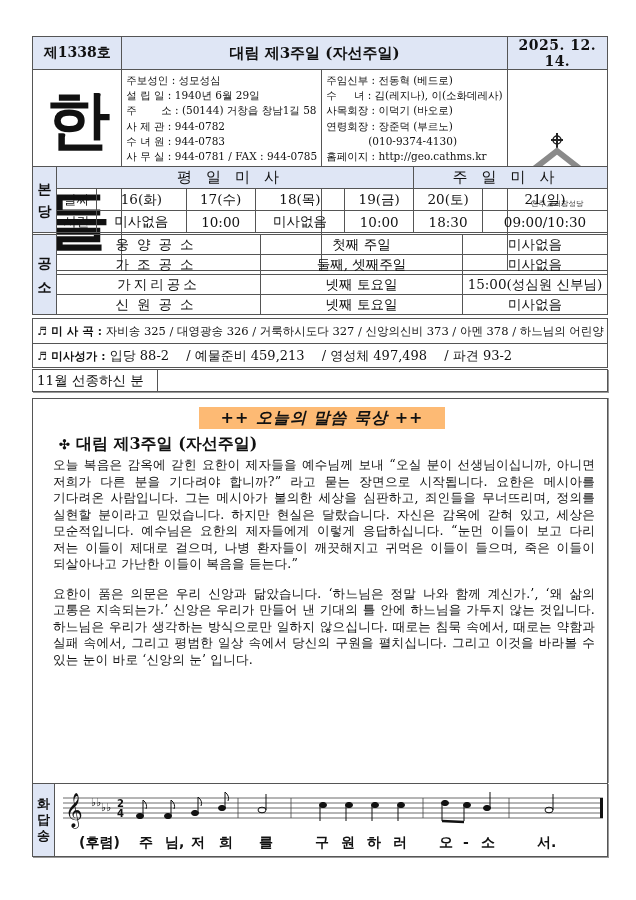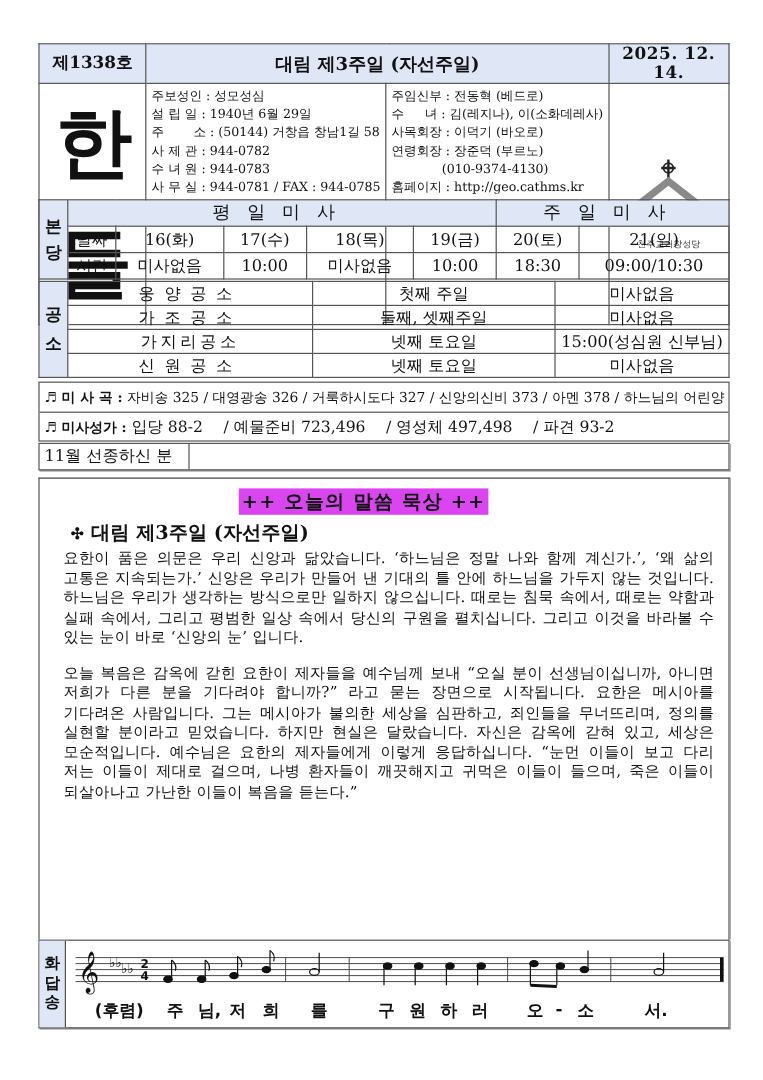--- a/index.html
+++ b/index.html
@@ -36,21 +36,21 @@
   .songs { position: absolute; left: 32px; top: 318px; width: 576px; border: 1px solid #555; }
   .songs .line { height: 24px; line-height: 24px; font-size: 11.5px; padding-left: 4px; white-space: nowrap; overflow: hidden; }
   .songs .line + .line { border-top: 1px solid #555; font-size: 13px; }
   .songs b { font-weight: bold; }
 
   .deceased { position: absolute; left: 32px; top: 369px; width: 576px; height: 23px; border: 1px solid #555; display: flex; box-shadow: 1px 1px 0 #999; }
   .deceased .l { width: 125px; border-right: 1px solid #555; font-size: 13.5px; line-height: 21px; padding-left: 4px; }
   .deceased .r { flex: 1; text-align: center; font-size: 13.5px; line-height: 21px; padding-right: 60px; }
 
   .medit { position: absolute; left: 32px; top: 398px; width: 576px; height: 385px; border: 1px solid #555; border-bottom: none; box-shadow: 1px 0 0 #999; }
-  .medit-title { position: absolute; left: 166px; top: 8px; width: 208px; height: 22px; background: #d946ef; text-align: center; font-family: "DejaVu Sans", sans-serif; font-size: 16px; line-height: 22px; font-weight: bold; letter-spacing: 1px; }
+  .medit-title { position: absolute; left: 166px; top: 8px; width: 246px; height: 22px; background: #fdba74; text-align: center; font-family: "DejaVu Sans", sans-serif; font-size: 16px; line-height: 22px; font-weight: bold; letter-spacing: 1px; font-style: italic; }
   .medit-sub { position: absolute; left: 26px; top: 35px; font-size: 16px; font-weight: bold; }
   .medit-sub .bullet { font-size: 13px; margin-right: 6px; }
   .medit-body { position: absolute; left: 20px; top: 58px; width: 542px; font-size: 12.6px; line-height: 16.5px; text-align: justify; word-break: keep-all; letter-spacing: 0.2px; }
   .medit-body p { margin-bottom: 13px; }
 
   .psalm { position: absolute; left: 32px; top: 783px; width: 576px; height: 74px; border: 1px solid #555; display: flex; box-shadow: 1px 1px 0 #999; }
   .psalm .side { width: 22px; background: #dfe6f5; border-right: 1px solid #555; font-weight: bold; font-size: 13px; text-align: center; line-height: 16px; padding-top: 12px; font-family: "DejaVu Sans", sans-serif; }
   .psalm .music { flex: 1; position: relative; }
   .lyrics { position: absolute; left: 24px; top: 50px; font-family: "DejaVu Sans", sans-serif; font-size: 14px; font-weight: bold; white-space: nowrap; }
   .lyrics span { position: absolute; top: 0; }
@@ -157,36 +157,36 @@
 </tbody>
   </table>
 
 <div class="songs">
   <div class="line">
     <b>♬ 미 사 곡 :</b>
     <span>자비송 325 / 대영광송 326 / 거룩하시도다 327 / 신앙의신비 373 / 아멘 378 / 하느님의 어린양 328</span>
   </div>
   <div class="line">
     <b style="font-size:11.5px">♬ 미사성가 :</b>
-    <span>입당 88-2　 / 예물준비 723,496　 / 영성체 497,498　 / 파견 93-2</span>
+    <span>입당 88-2　 / 예물준비 459,213　 / 영성체 497,498　 / 파견 93-2</span>
   </div>
 </div>
 
 <div class="deceased">
   <div class="l">11월 선종하신 분</div>
 </div>
 
 <div class="medit">
   <div class="medit-title">++ 오늘의 말씀 묵상 ++</div>
   <div class="medit-sub">
     <span class="bullet">✣</span><span>대림 제3주일 (자선주일)</span>
   </div>
   <div class="medit-body">
+    <p>오늘 복음은 감옥에 갇힌 요한이 제자들을 예수님께 보내 “오실 분이 선생님이십니까, 아니면 저희가 다른 분을 기다려야 합니까?” 라고 묻는 장면으로 시작됩니다. 요한은 메시아를 기다려온 사람입니다. 그는 메시아가 불의한 세상을 심판하고, 죄인들을 무너뜨리며, 정의를 실현할 분이라고 믿었습니다. 하지만 현실은 달랐습니다. 자신은 감옥에 갇혀 있고, 세상은 모순적입니다. 예수님은 요한의 제자들에게 이렇게 응답하십니다. “눈먼 이들이 보고 다리 저는 이들이 제대로 걸으며, 나병 환자들이 깨끗해지고 귀먹은 이들이 들으며, 죽은 이들이 되살아나고 가난한 이들이 복음을 듣는다.”</p>
     <p>요한이 품은 의문은 우리 신앙과 닮았습니다. ‘하느님은 정말 나와 함께 계신가.’, ‘왜 삶의 고통은 지속되는가.’ 신앙은 우리가 만들어 낸 기대의 틀 안에 하느님을 가두지 않는 것입니다. 하느님은 우리가 생각하는 방식으로만 일하지 않으십니다. 때로는 침묵 속에서, 때로는 약함과 실패 속에서, 그리고 평범한 일상 속에서 당신의 구원을 펼치십니다. 그리고 이것을 바라볼 수 있는 눈이 바로 ‘신앙의 눈’ 입니다.</p>
-    <p>오늘 복음은 감옥에 갇힌 요한이 제자들을 예수님께 보내 “오실 분이 선생님이십니까, 아니면 저희가 다른 분을 기다려야 합니까?” 라고 묻는 장면으로 시작됩니다. 요한은 메시아를 기다려온 사람입니다. 그는 메시아가 불의한 세상을 심판하고, 죄인들을 무너뜨리며, 정의를 실현할 분이라고 믿었습니다. 하지만 현실은 달랐습니다. 자신은 감옥에 갇혀 있고, 세상은 모순적입니다. 예수님은 요한의 제자들에게 이렇게 응답하십니다. “눈먼 이들이 보고 다리 저는 이들이 제대로 걸으며, 나병 환자들이 깨끗해지고 귀먹은 이들이 들으며, 죽은 이들이 되살아나고 가난한 이들이 복음을 듣는다.”</p>
   </div>
 </div>
 
 <div class="psalm">
   <div class="side">화<br>답<br>송</div>
   <div class="music">
     <svg width="552" height="50" viewBox="0 0 552 50" style="position:absolute;left:0;top:0">
       <g stroke="#444" stroke-width="0.8">
         <line x1="8" y1="14" x2="548" y2="14"></line>
           <line x1="8" y1="19" x2="548" y2="19"></line>

